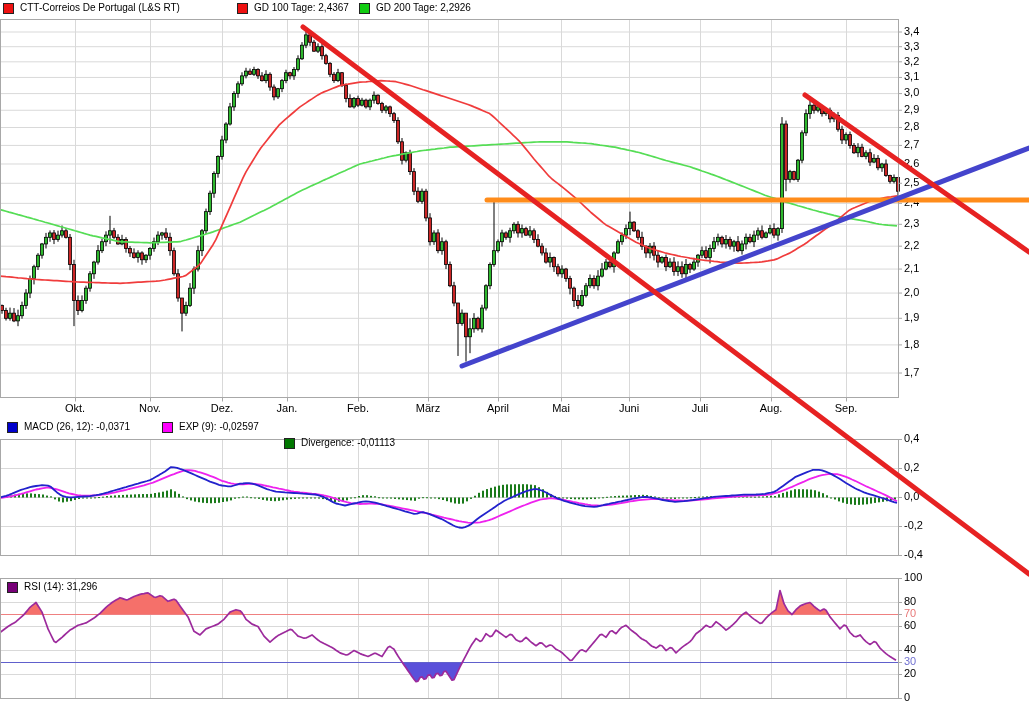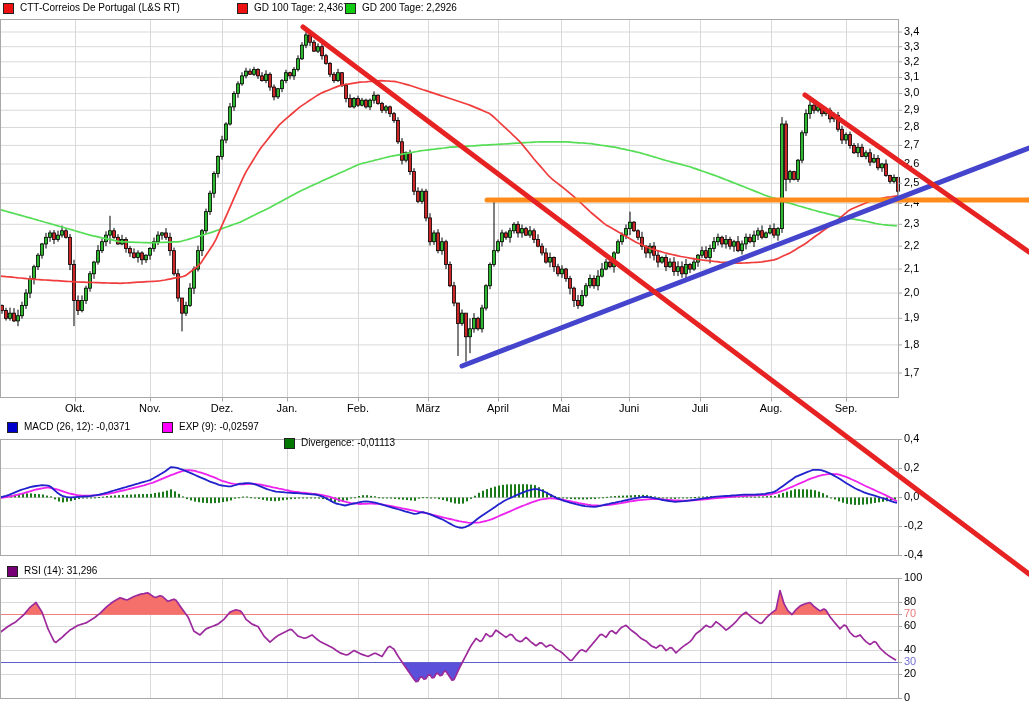--- a/index.html
+++ b/index.html
@@ -867,41 +867,41 @@
 
   <div class="legend-row" style="top:1px;">
     <div class="legend-item" style="left: 3px;">
       <span class="swatch" style="background: rgb(238, 17, 17);"></span>
       <span class="legend-label">CTT-Correios De Portugal (L&amp;S RT)</span>
     </div>
     <div class="legend-item" style="left: 237px;">
       <span class="swatch" style="background: rgb(238, 17, 17);"></span>
       <span class="legend-label">GD 100 Tage: 2,4367</span>
     </div>
-    <div class="legend-item" style="left: 345px;">
+    <div class="legend-item" style="left: 359px;">
       <span class="swatch" style="background: rgb(17, 204, 17);"></span>
       <span class="legend-label">GD 200 Tage: 2,2926</span>
     </div>
   </div>
 
   <div class="legend-row" style="top:420px;">
     <div class="legend-item" style="left: 7px;">
       <span class="swatch" style="background: rgb(0, 0, 204);"></span>
       <span class="legend-label">MACD (26, 12): -0,0371</span>
     </div>
     <div class="legend-item" style="left: 162px;">
       <span class="swatch" style="background: rgb(255, 0, 255);"></span>
       <span class="legend-label">EXP (9): -0,02597</span>
     </div>
     <div class="legend-item" style="left: 284px; margin-top: 16px;">
       <span class="swatch" style="background: rgb(0, 119, 0);"></span>
       <span class="legend-label">Divergence: -0,01113</span>
     </div>
   </div>
 
-  <div class="legend-row" style="top:564px;padding-left:48px;">
+  <div class="legend-row" style="top:580px;padding-left:48px;">
     <div class="legend-item" style="left: 7px;">
       <span class="swatch" style="background: rgb(119, 0, 119);"></span>
       <span class="legend-label">RSI (14): 31,296</span>
     </div>
   </div>
 
 </div>
 
 </body></html>

